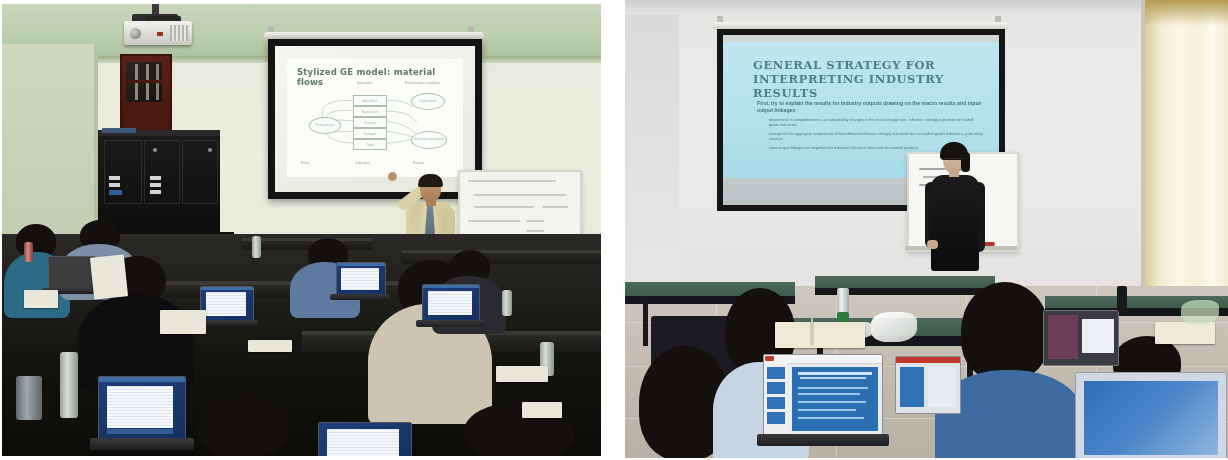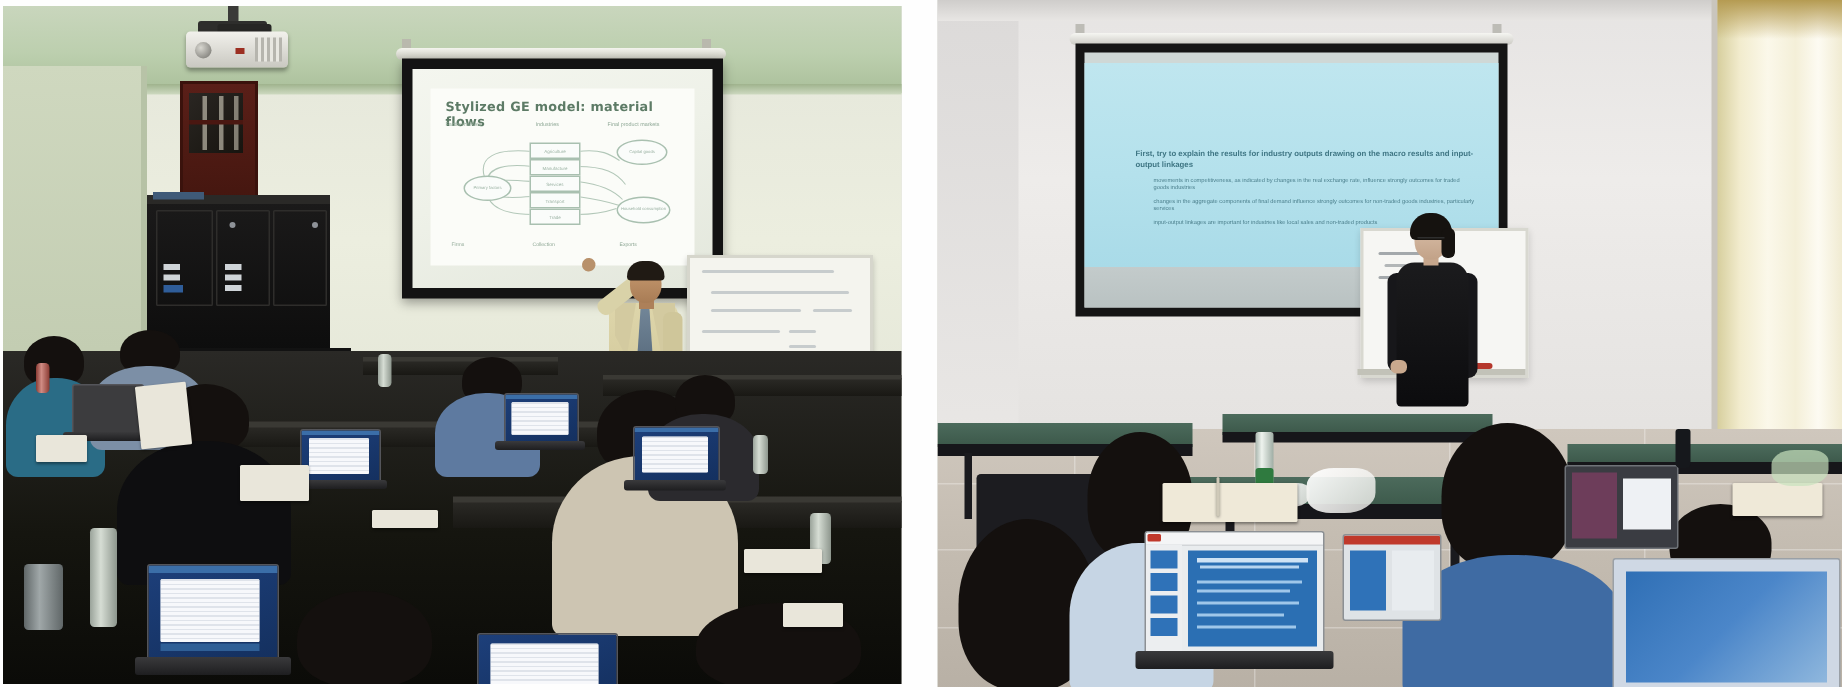--- a/index.html
+++ b/index.html
@@ -404,20 +404,21 @@
     <div class="layer r-curtain"></div>
     <div class="layer r-curtain-sh"></div>
 
     <div class="layer r-brk-l"></div>
     <div class="layer r-brk-r"></div>
     <div class="layer r-roller"></div>
     <div class="layer r-frame"></div>
     <div class="layer r-face"></div>
 
     <div class="layer slide-r">
+      <div class="sr-title">GENERAL STRATEGY FOR INTERPRETING INDUSTRY RESULTS</div>
       <div class="sr-b1">First, try to explain the results for industry outputs drawing on the macro results and input-output linkages</div>
       <div class="sr-sub" style="top:76px;">movements in competitiveness, as indicated by changes in the real exchange rate, influence strongly outcomes for traded goods industries</div>
       <div class="sr-sub" style="top:90px;">changes in the aggregate components of final demand influence strongly outcomes for non-traded goods industries, particularly services</div>
       <div class="sr-sub" style="top:104px;">input-output linkages are important for industries like local sales and non-traded products</div>
       <div class="sr-logo"></div>
     </div>
     <div class="layer slide-r-foot"></div>
 
     <div class="layer r-wb">
       <div class="wb-ink" style="left:10px;top:14px;width:44px;background:#6d757c;opacity:.6;"></div>

